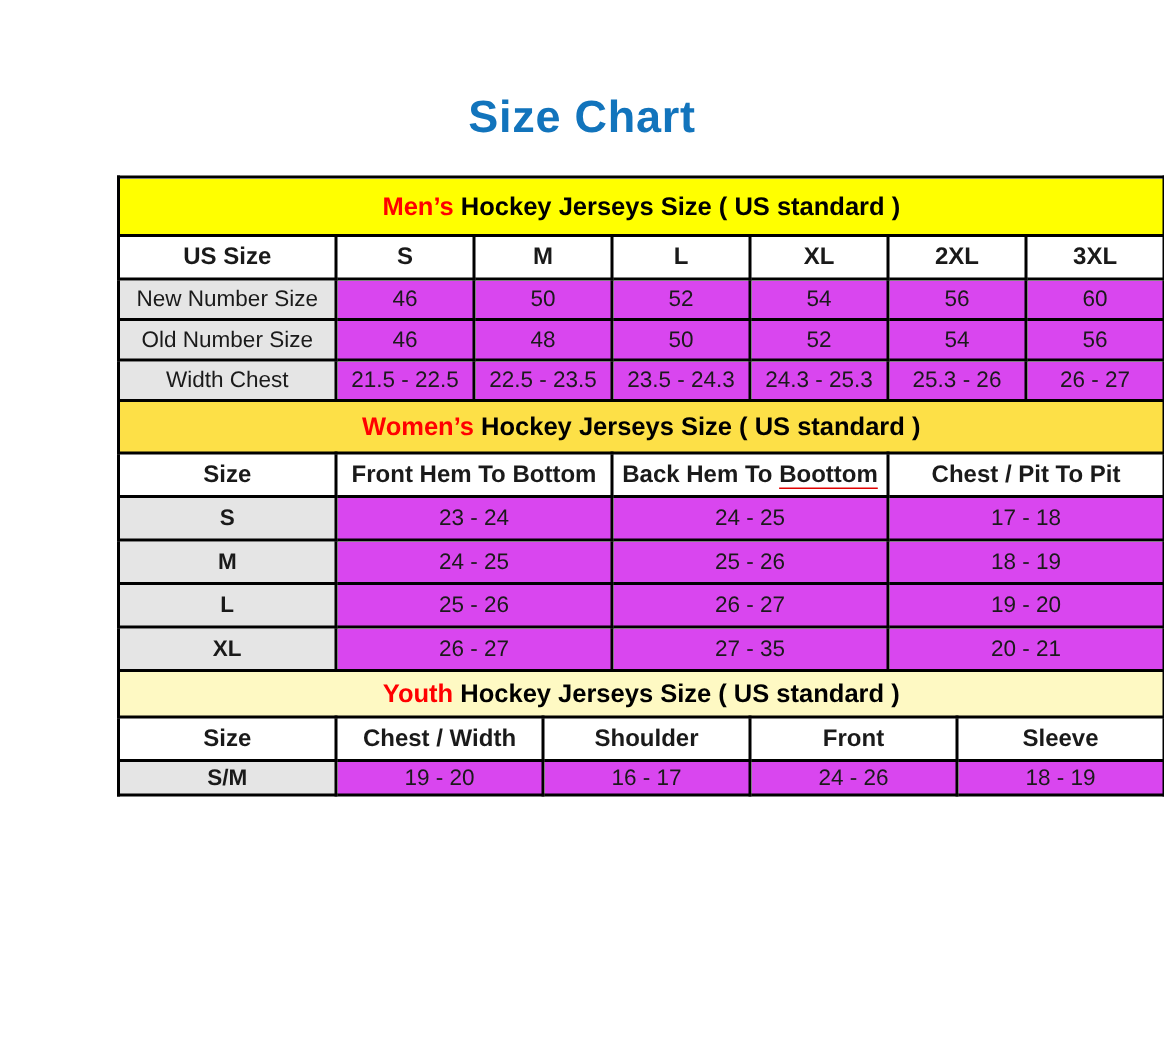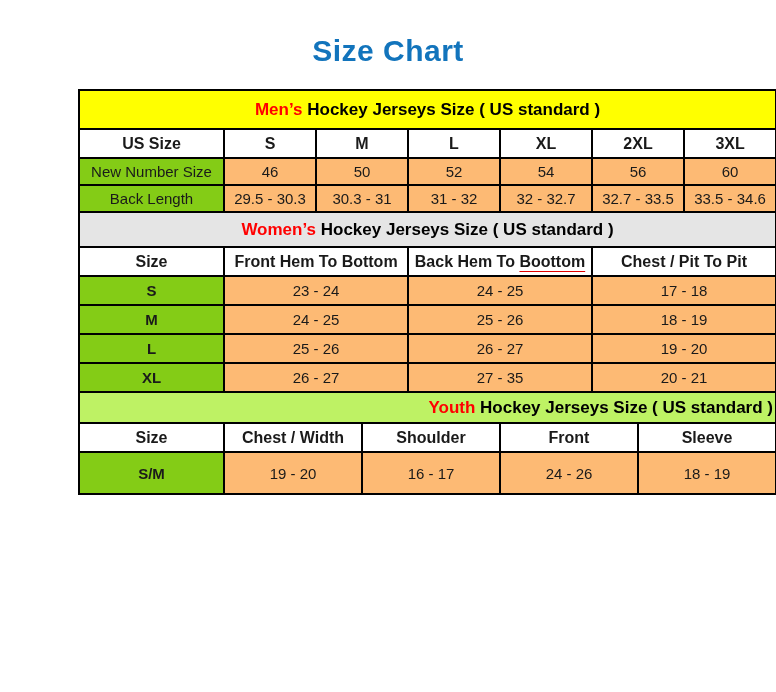--- a/index.html
+++ b/index.html
@@ -11,21 +11,21 @@
   }
   .page {
     position: relative;
     width: 776px;
     height: 692px;
     background: #ffffff;
     overflow: hidden;
   }
   .page-title {
     margin: 0;
-    padding-top: 34px;
+    padding-top: 62px;
     text-align: center;
     font-size: 30px;
     font-weight: bold;
     color: #1274BC;
     letter-spacing: 0.5px;
   }
   .tables {
     margin: 21px 0 0 37px;
     width: 697px;
     padding-left: 41px;
@@ -55,33 +55,33 @@
   .banner-highlight { color: #FF0000; }
   .size-table th {
     font-weight: bold;
     font-size: 16px;
     background: #ffffff;
     margin-top: 12px;
   }
   .value-cell {
     font-weight: normal;
     font-size: 15px;
-    background: #fdba74;
-  }
-  .row-label-cell { font-size: 15px; background: #84cc16; }
+    background: #d946ef;
+  }
+  .row-label-cell { font-size: 15px; background: #e5e5e5; }
   .section-men .row-label-cell { font-weight: normal; }
   .section-women .row-label-cell, .section-youth .row-label-cell { font-weight: bold; }
 
   .section-men   .banner-row { height: 39px; }
   .section-women .banner-row { height: 35px; }
   .section-youth .banner-row { height: 31px; }
   .header-row { height: 29px; }
   .section-men   .data-row { height: 27px; }
   .section-women .data-row { height: 29px; }
-  .section-youth .data-row { height: 42px; }
+  .section-youth .data-row { height: 23px; }
 
   .wavy {
     text-decoration-line: underline;
     text-decoration-style: wavy;
     text-decoration-color: #E00000;
     text-decoration-thickness: 1px;
     text-underline-offset: 4px;
     text-decoration: underline;
   }
 </style>
@@ -117,40 +117,49 @@
           <tr class="data-row">
             <td class="row-label-cell">New Number Size</td>
             <td class="value-cell">46</td>
             <td class="value-cell">50</td>
             <td class="value-cell">52</td>
             <td class="value-cell">54</td>
             <td class="value-cell">56</td>
             <td class="value-cell">60</td>
           </tr>
           <tr class="data-row">
-            <td class="row-label-cell">Back Length</td>
-            <td class="value-cell">29.5 - 30.3</td>
-            <td class="value-cell">30.3 - 31</td>
-            <td class="value-cell">31 - 32</td>
-            <td class="value-cell">32 - 32.7</td>
-            <td class="value-cell">32.7 - 33.5</td>
-            <td class="value-cell">33.5 - 34.6</td>
+            <td class="row-label-cell">Old Number Size</td>
+            <td class="value-cell">46</td>
+            <td class="value-cell">48</td>
+            <td class="value-cell">50</td>
+            <td class="value-cell">52</td>
+            <td class="value-cell">54</td>
+            <td class="value-cell">56</td>
+          </tr>
+          <tr class="data-row">
+            <td class="row-label-cell">Width Chest</td>
+            <td class="value-cell">21.5 - 22.5</td>
+            <td class="value-cell">22.5 - 23.5</td>
+            <td class="value-cell">23.5 - 24.3</td>
+            <td class="value-cell">24.3 - 25.3</td>
+            <td class="value-cell">25.3 - 26</td>
+            <td class="value-cell">26 - 27</td>
           </tr>
         </tbody>
       </table>
       <table class="size-table section-women">
         <colgroup>
           <col style="width: 145px;">
           <col style="width: 184px;">
           <col style="width: 184px;">
           <col style="width: 184px;">
         </colgroup>
         <tbody>
           <tr class="banner-row">
-            <td colspan="4" class="banner-cell" style="background: #e5e5e5;"><span class="banner-highlight" style="color: rgb(255, 0, 0);">Women’s</span><span> Hockey Jerseys Size ( US standard )</span></td>
+            <td colspan="4" class="banner-cell" style="background: #fde047;"><span class="banner-highlight" style="color: rgb(255, 0, 0);">Women’s</span><span> Hockey Jerseys Size ( US standard )</span></td>
           </tr>
           <tr class="header-row">
             <th>Size</th>
             <th>Front Hem To Bottom</th>
             <th><span>Back Hem To </span><span class="wavy" style="text-decoration-color: rgb(224, 0, 0);">Boottom</span></th>
             <th>Chest / Pit To Pit</th>
           </tr>
           <tr class="data-row">
             <td class="row-label-cell">S</td>
             <td class="value-cell">23 - 24</td>
@@ -180,21 +189,21 @@
       <table class="size-table section-youth">
         <colgroup>
           <col style="width: 145px;">
           <col style="width: 138px;">
           <col style="width: 138px;">
           <col style="width: 138px;">
           <col style="width: 138px;">
         </colgroup>
         <tbody>
           <tr class="banner-row">
-            <td colspan="5" class="banner-cell" style="background: #bef264; text-align: right;"><span class="banner-highlight" style="color: rgb(255, 0, 0);">Youth</span><span> Hockey Jerseys Size ( US standard )</span></td>
+            <td colspan="5" class="banner-cell" style="background: #fef9c3;"><span class="banner-highlight" style="color: rgb(255, 0, 0);">Youth</span><span> Hockey Jerseys Size ( US standard )</span></td>
           </tr>
           <tr class="header-row">
             <th>Size</th>
             <th>Chest / Width</th>
             <th>Shoulder</th>
             <th>Front</th>
             <th>Sleeve</th>
           </tr>
           <tr class="data-row">
             <td class="row-label-cell">S/M</td>

